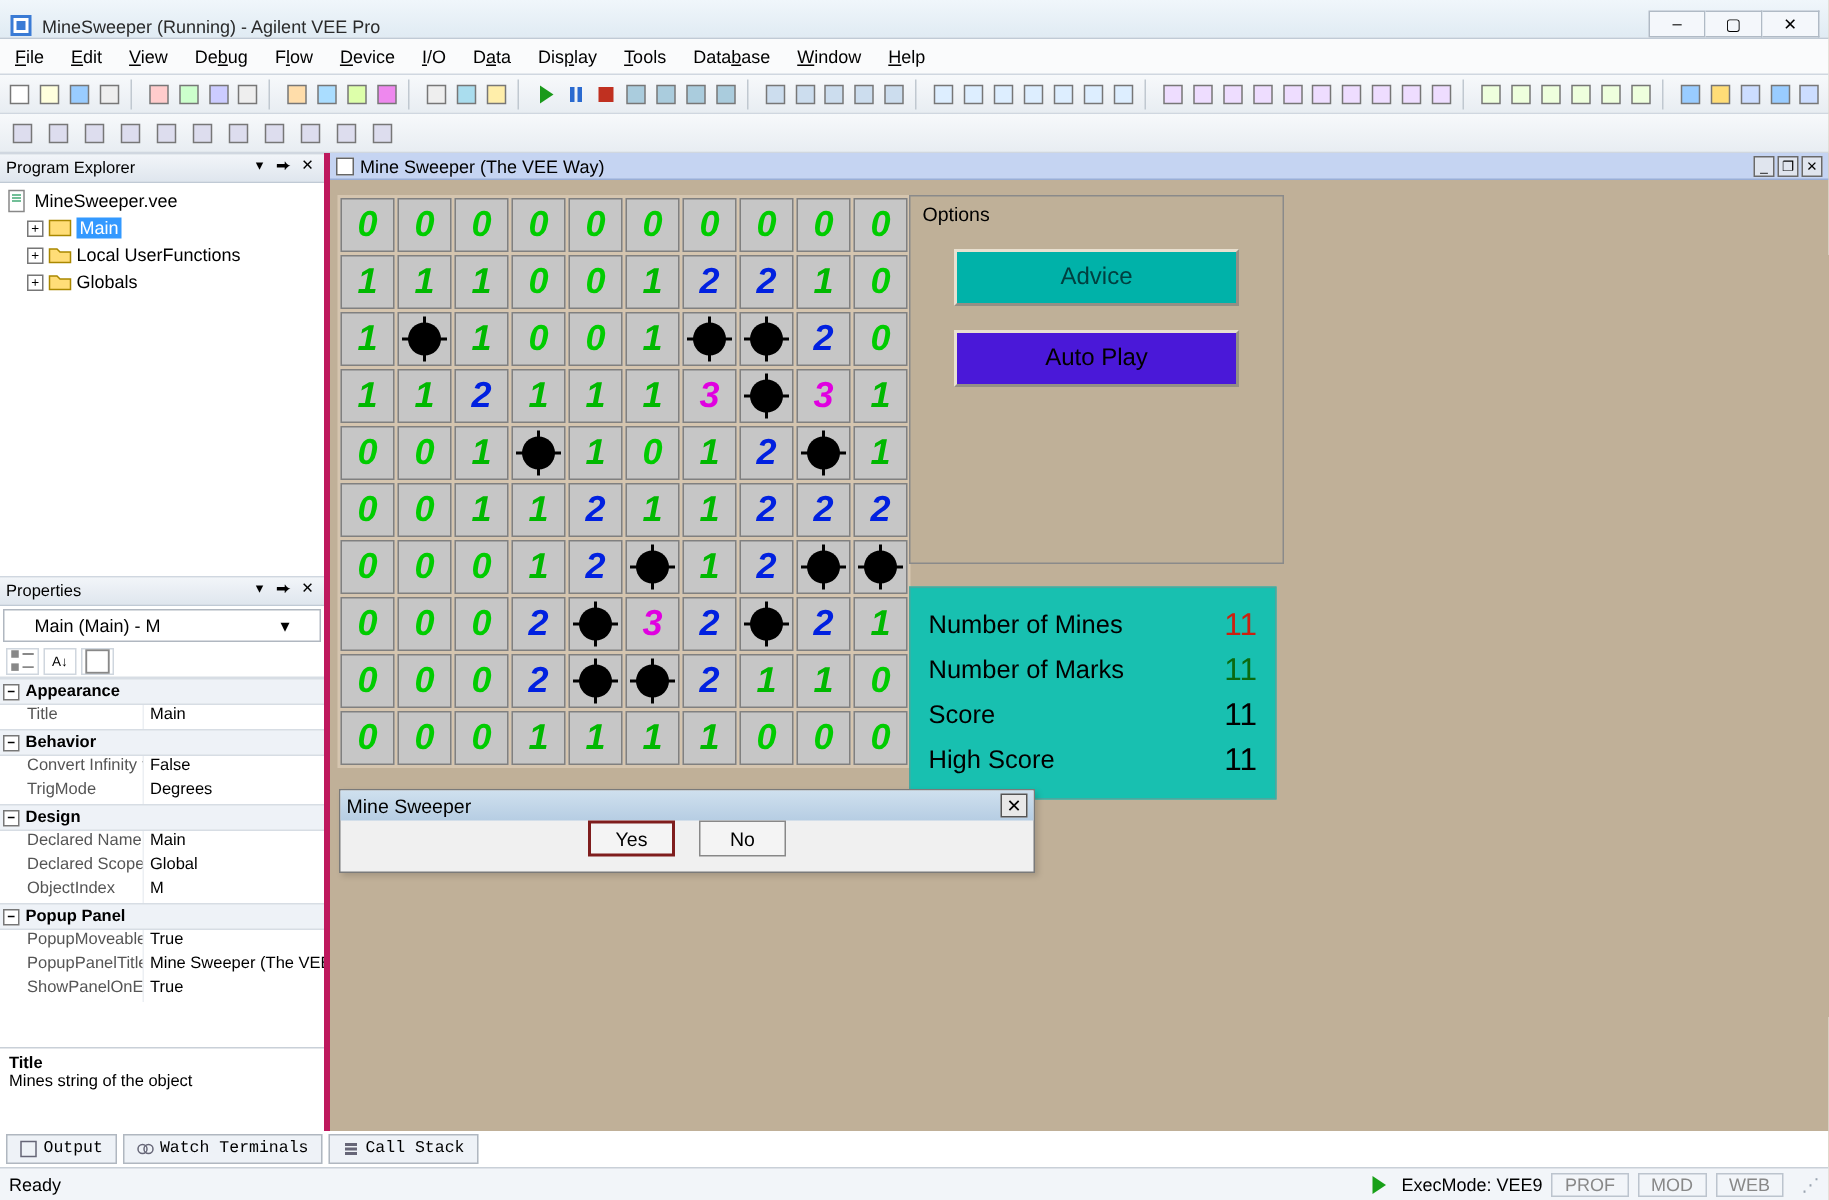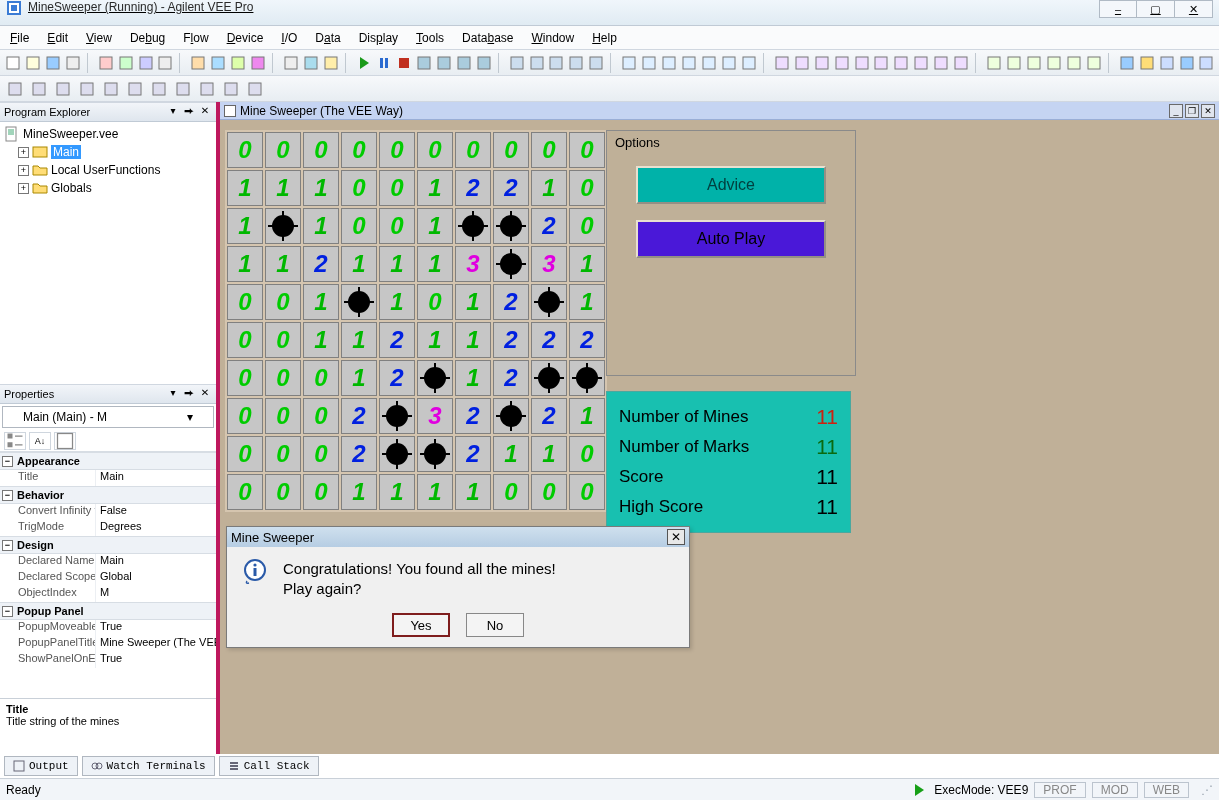--- a/index.html
+++ b/index.html
@@ -1,19 +1,19 @@
 <!DOCTYPE html>
 <html><head>
 <meta charset="utf-8">
 <style>
   * { box-sizing: border-box; margin: 0; padding: 0; }
   body { font-family: "Segoe UI", Tahoma, Arial, sans-serif; font-size: 12px; background: #fff; width: 1219px; height: 800px; overflow: hidden; position: relative; color: #000; }
 
   
-  .titlebar { height: 26px; background: linear-gradient(#f0f6fb,#e0ebf3); border-bottom: 1px solid #c0cad5; display: flex; align-items: flex-start; padding: 0 6px; text-decoration: underline; }
+  .titlebar { height: 26px; background: linear-gradient(#f0f6fb,#e0ebf3); border-bottom: 1px solid #c0cad5; display: flex; align-items: flex-end; padding: 0 6px; }
   .titlebar .icon { width: 16px; height: 16px; margin-right: 6px; }
   .titlebar .title-text { flex: 1; font-size: 12px; color: #2a2a2a; }
   .winbtns { display:flex; gap:0; }
   .winbtn { width: 38px; height: 18px; border: 1px solid #b0bac5; background: #f4f7fb; display:flex; align-items:center; justify-content:center; font-size: 11px; cursor:pointer; }
   .winbtn + .winbtn { border-left:none; }
 
   
   .menubar { height: 24px; display:flex; align-items:flex-end; padding: 0 10px 4px 10px; gap: 18px; background: #fafbfc; border-bottom: 1px solid #d0d7e0; }
   .menubar .menu-item { font-size: 12px; cursor: pointer; color: #000; }
   .menubar .menu-item span.u { text-decoration: underline; }
@@ -604,21 +604,21 @@
             <div class="pk">PopupPanelTitle</div>
             <div class="pv">Mine Sweeper (The VEE</div>
           </div>
           <div class="prop-row">
             <div class="pk">ShowPanelOnEx</div>
             <div class="pv">True</div>
           </div>
         </div>
       <div class="prop-desc">
         <b>Title</b>
-        <span>Title string of the mines</span>
+        <span>Mines string of the object</span>
       </div>
     </div>
   </div>
 
   <div class="workspace">
     <div class="ws-titlebar">
       <span style="width:12px;height:12px;border:1px solid #666;margin-right:4px;background:#fff"></span>
       <span class="ws-title">Mine Sweeper (The VEE Way)</span>
       <span class="ws-control">_</span>
       <span class="ws-control">❐</span>
@@ -797,34 +797,20 @@
           <div class="stats-row">
             <span>High Score</span>
             <span class="val nrm">11</span>
           </div>
         </div>
 
       <div class="dialog">
         <div class="dialog-title">
           <span class="dt">Mine Sweeper</span>
           <span class="dclose">✕</span>
-        </div>
-        <div class="dialog-body">
-          <span class="dialog-icon">
-            <svg viewBox="0 0 26 26">
-                <circle cx="12" cy="11" r="10" fill="#fff" stroke="#2a5aa8" stroke-width="2"></circle>
-                <circle cx="12" cy="6" r="1.6" fill="#2a5aa8"></circle>
-                <rect x="10.5" y="9" width="3" height="8" fill="#2a5aa8"></rect>
-                <path d="M4 22 Q2 25 6 24" fill="none" stroke="#2a5aa8" stroke-width="1.4"></path>
-              </svg>
-          </span>
-          <div class="dialog-msg">
-            <span>Congratulations!  You found all the mines!</span><br>
-            <span>Play again?</span>
-          </div>
         </div>
         <div class="dialog-btns">
           <button class="dlg-btn primary">Yes</button>
           <button class="dlg-btn">No</button>
         </div>
       </div>
     </div>
   </div>
 </div>
 

